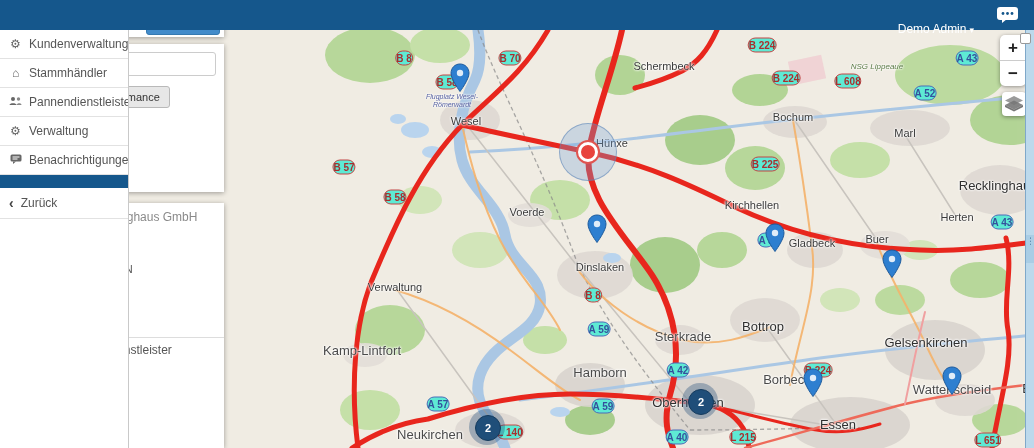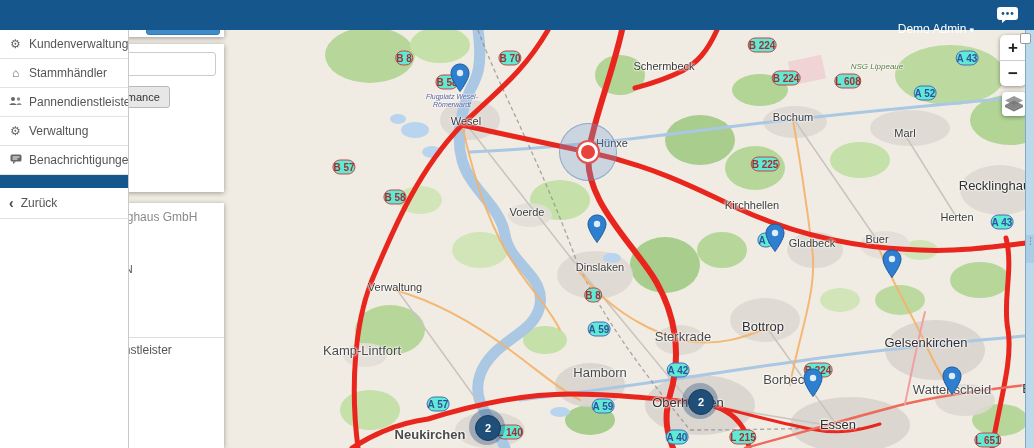--- a/index.html
+++ b/index.html
@@ -203,21 +203,21 @@
       <div class="town md" style="left: 450px; top: 237px; padding-left: 44px;">Dinslaken</div>
       <div class="town sm" style="left: 555px; top: 306px;">Sterkrade</div>
       <div class="town lg" style="left: 635px; top: 296px;">Bottrop</div>
       <div class="town lg" style="left: 798px; top: 312px;">Gelsenkirchen</div>
       <div class="town sm" style="left: 472px; top: 342px;">Hamborn</div>
       <div class="town lg" style="left: 560px; top: 372px;">Oberhausen</div>
       <div class="town sm" style="left: 659px; top: 349px;">Borbeck</div>
       <div class="town lg" style="left: 710px; top: 394px;">Essen</div>
       <div class="town sm" style="left: 824px; top: 359px;">Wattenscheid</div>
       <div class="town lg" style="left: 369px; top: 398px;">Moers</div>
-      <div class="town sm" style="left: 302px; top: 404px; font-weight: bold;">Neukirchen</div>
+      <div class="town sm" style="left: 302px; top: 404px;">Neukirchen</div>
       <div class="town md" style="left: 267px; top: 257px;">Verwaltung</div>
       <div class="town sm" style="left: 234px; top: 320px;">Kamp-Lintfort</div>
       <div class="town lg" style="left: 918px; top: 358px;">Bochum</div>
       <div class="town blue" style="left: 324px; top: 71px;">Flugplatz Wesel-Römerwardt</div>
       <div class="shield b" style="left: 276px; top: 28px;">B 8</div>
       <div class="shield b" style="left: 382px; top: 28px; text-align: right;">B 70</div>
       <div class="shield b" style="left: 319px; top: 52px;">B 58</div>
       <div class="shield b" style="left: 216px; top: 137px;">B 57</div>
       <div class="shield b" style="left: 267px; top: 167px;">B 58</div>
       <div class="shield b" style="left: 634px; top: 15px;">B 224</div>

